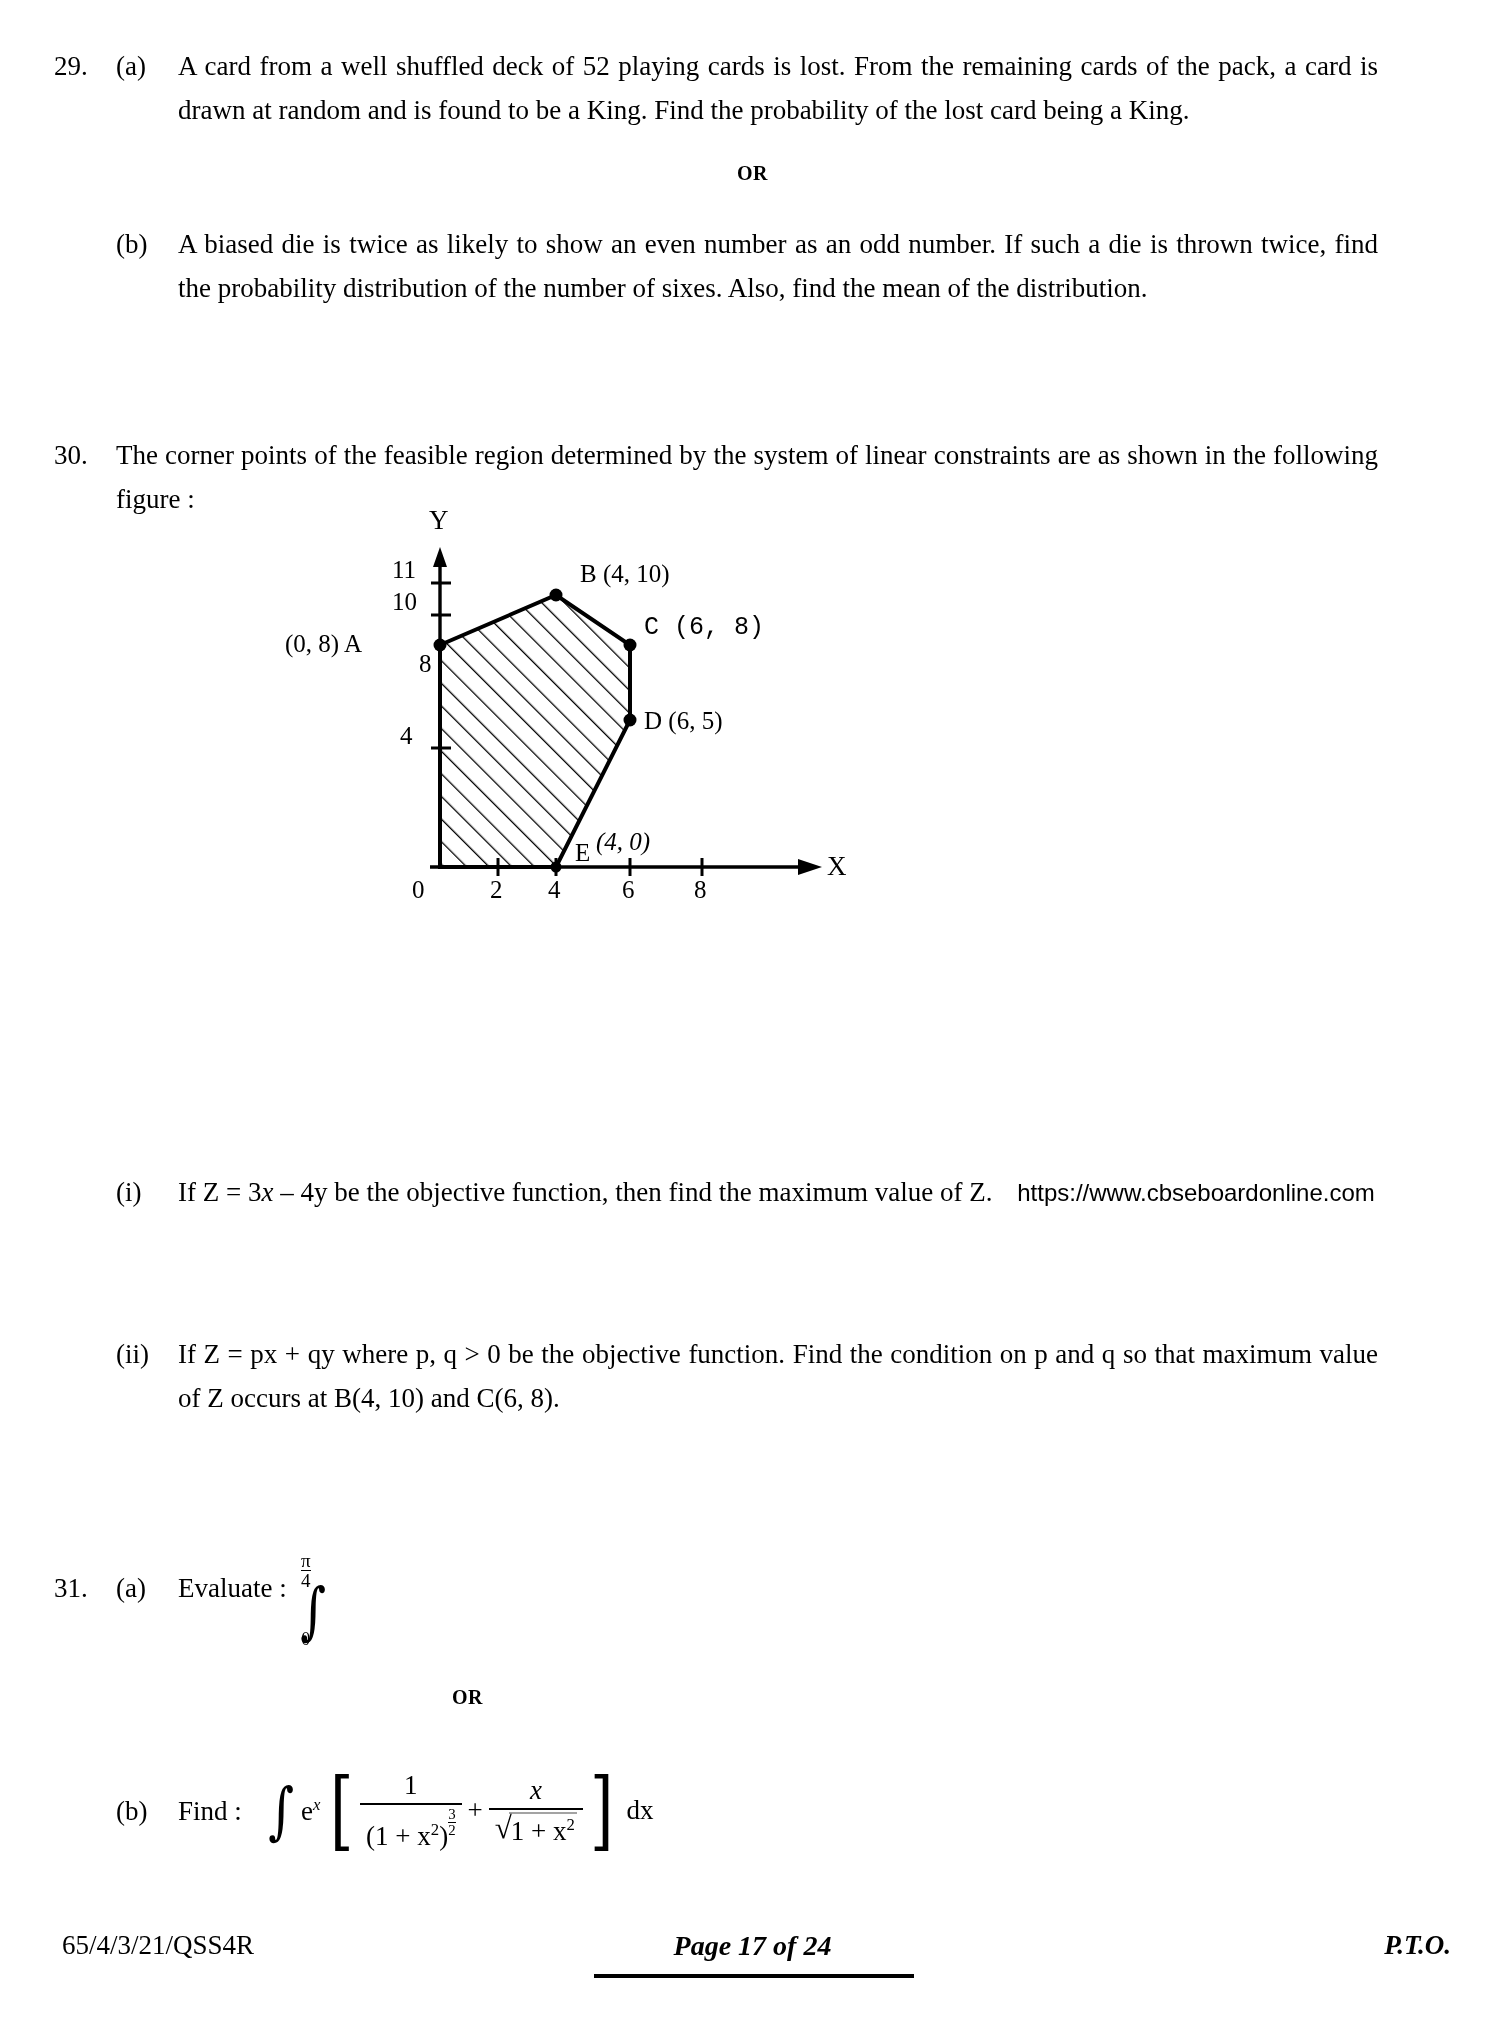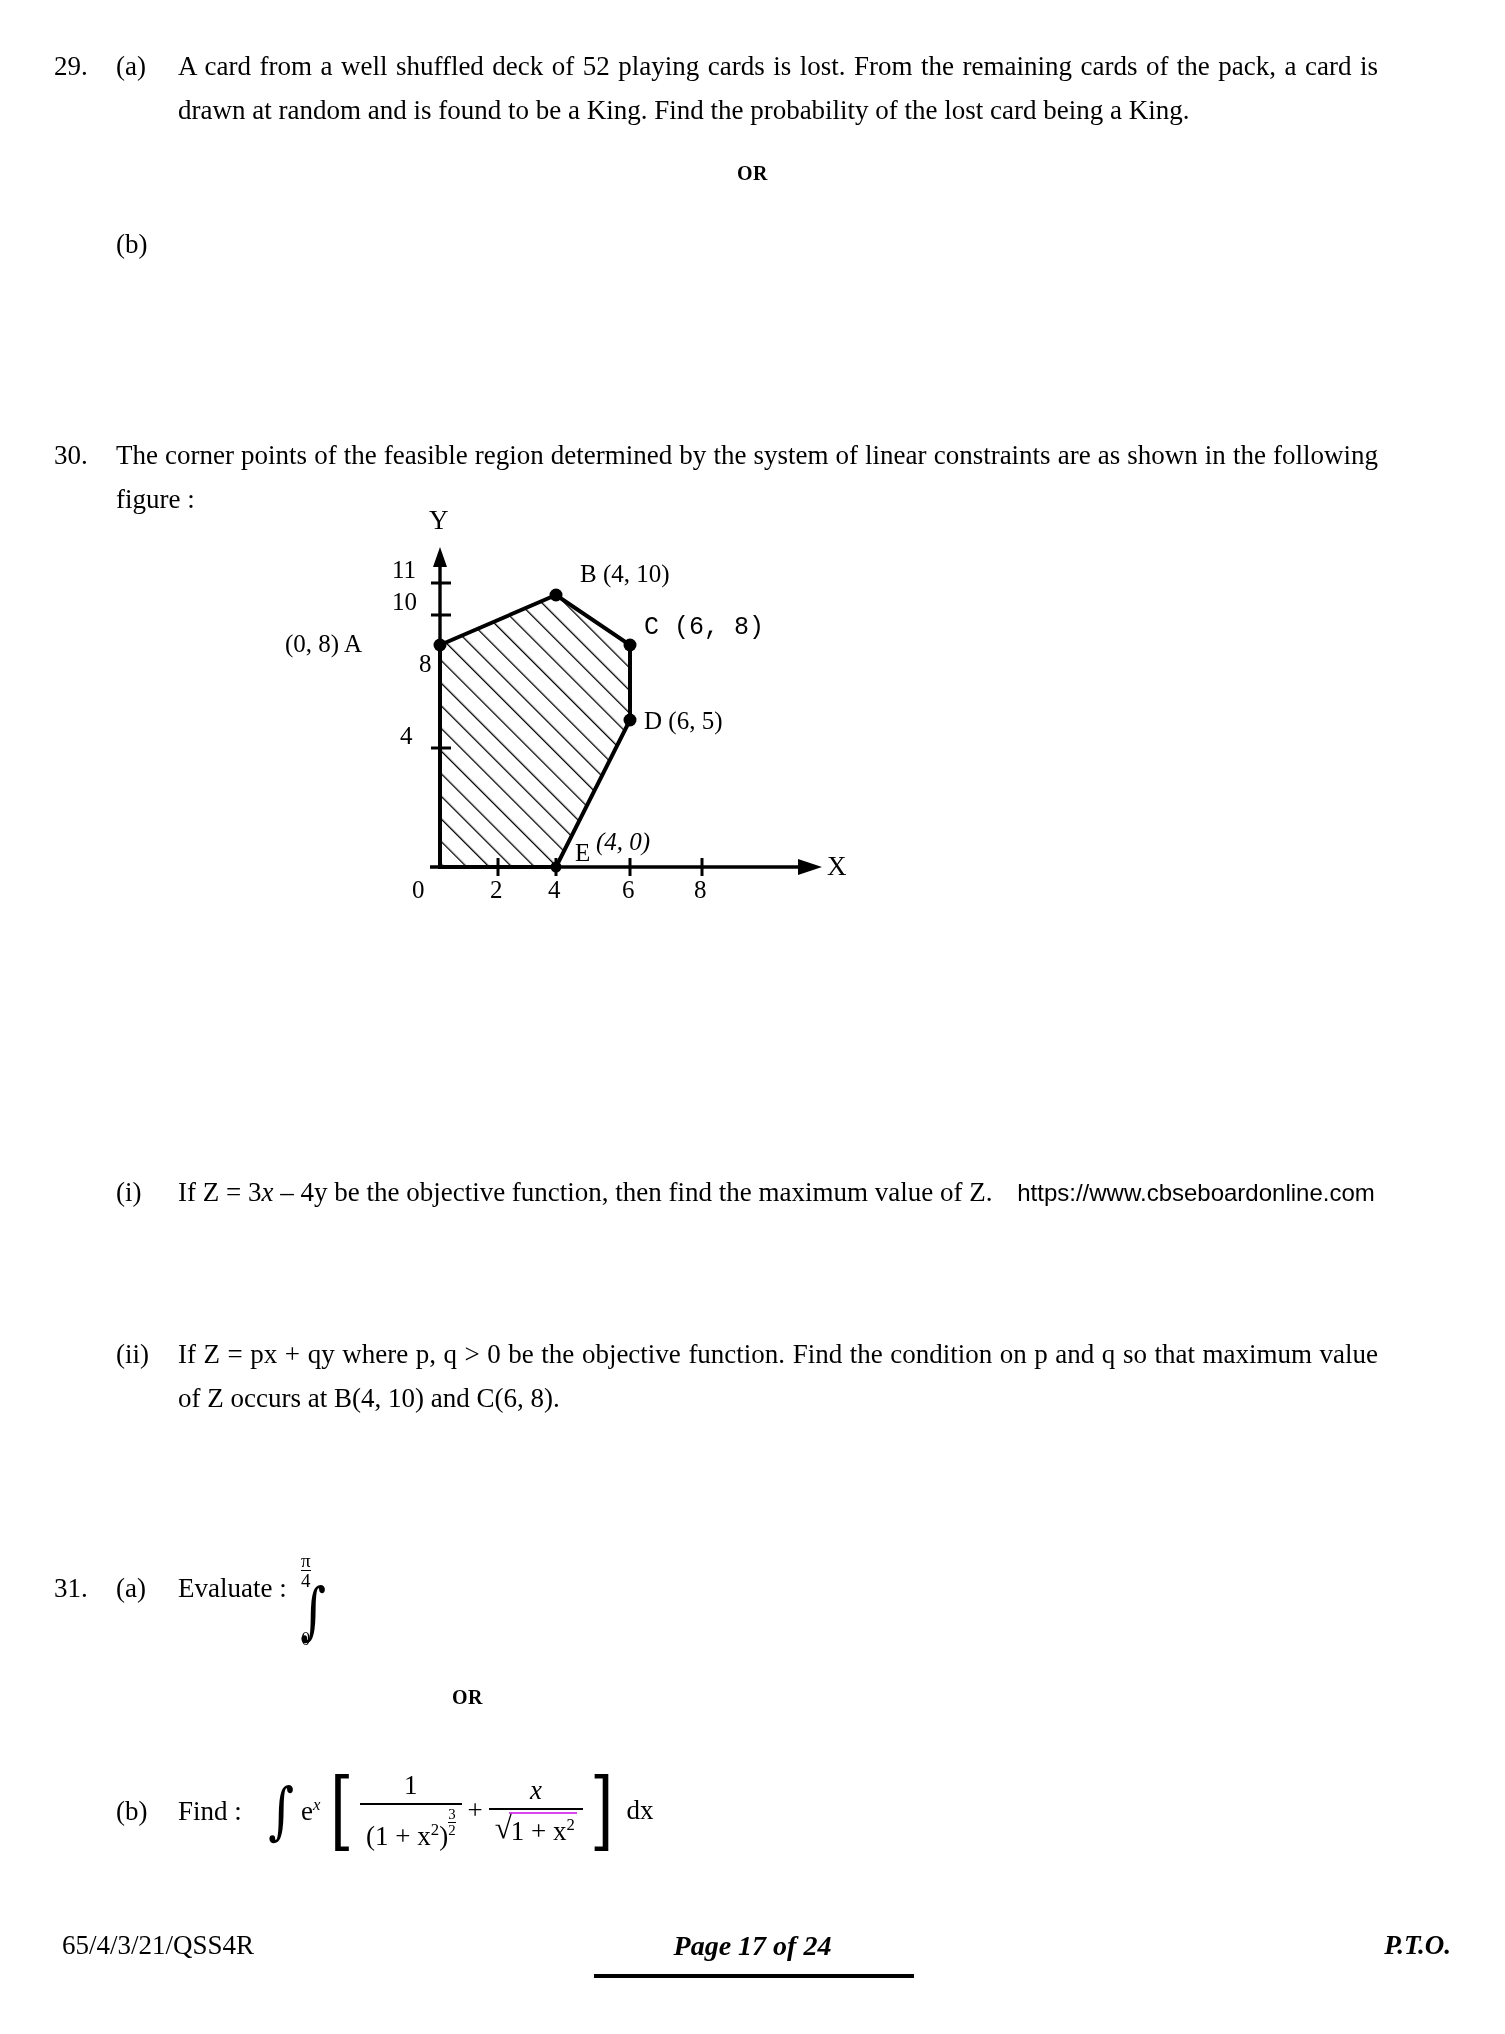--- a/index.html
+++ b/index.html
@@ -128,21 +128,21 @@
     padding-left: 14px;
   }
   .sqrt-wrap .radical {
     position: absolute;
     left: 0; top: 0px;
     font-size: 1.15em;
     line-height: 1;
   }
   .sqrt-wrap .under {
     display: inline-block;
-    border-top: 2px solid #d946ef;
+    border-top: 2px solid #a3a3a3;
     padding: 1px 2px 0 2px;
   }
   .bigbracket {
     display: inline-block;
     font-size: 86px;
     line-height: 0.55;
     vertical-align: middle;
     font-family: "DejaVu Serif", serif;
     transform: scaleX(0.7);
     font-weight: 300;
@@ -200,20 +200,21 @@
     <div class="qnum">29.</div>
     <div class="qlet">(a)</div>
     <div class="qbody" style="width:1200px;">A card from a well shuffled deck of 52 playing cards is lost. From the remaining cards of the pack, a card is drawn at random and is found to be a King. Find the probability of the lost card being a King.</div>
   </div>
 
   <div class="or-line" style="top:162px;">OR</div>
 
   <div class="qrow" style="left:54px; top:222px; width:1390px;">
     <div class="qnum"></div>
     <div class="qlet">(b)</div>
+    <div class="qbody" style="width:1200px;">A biased die is twice as likely to show an even number as an odd number. If such a die is thrown twice, find the probability distribution of the number of sixes. Also, find the mean of the distribution.</div>
   </div>
 
   <div class="qrow" style="left:54px; top:433px; width:1390px;">
     <div class="qnum">30.</div>
     <div class="qbody" style="width:1262px;">The corner points of the feasible region determined by the system of linear constraints are as shown in the following figure :</div>
   </div>
 
   <div class="figure">
     <svg width="540" height="400" viewBox="0 0 540 400">
       <defs>

